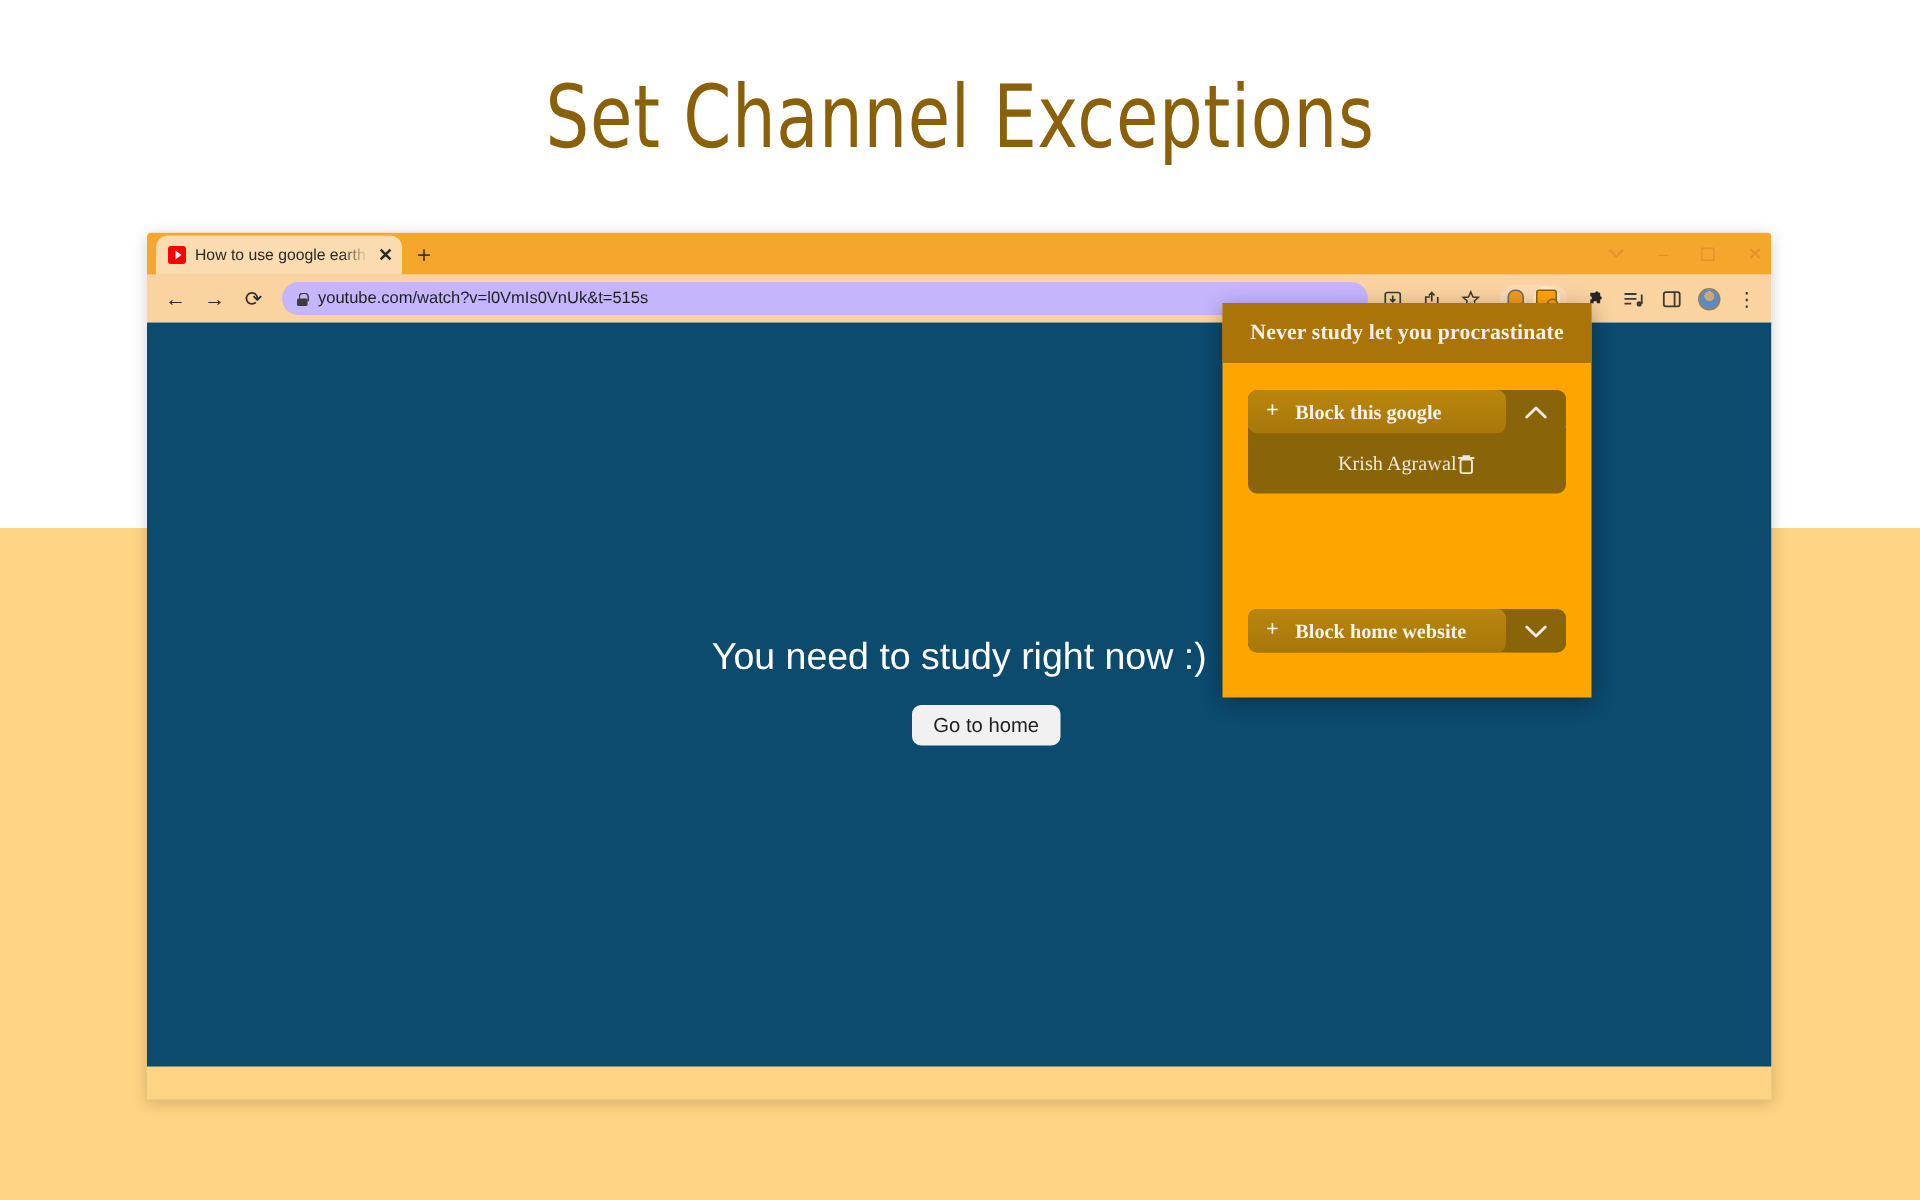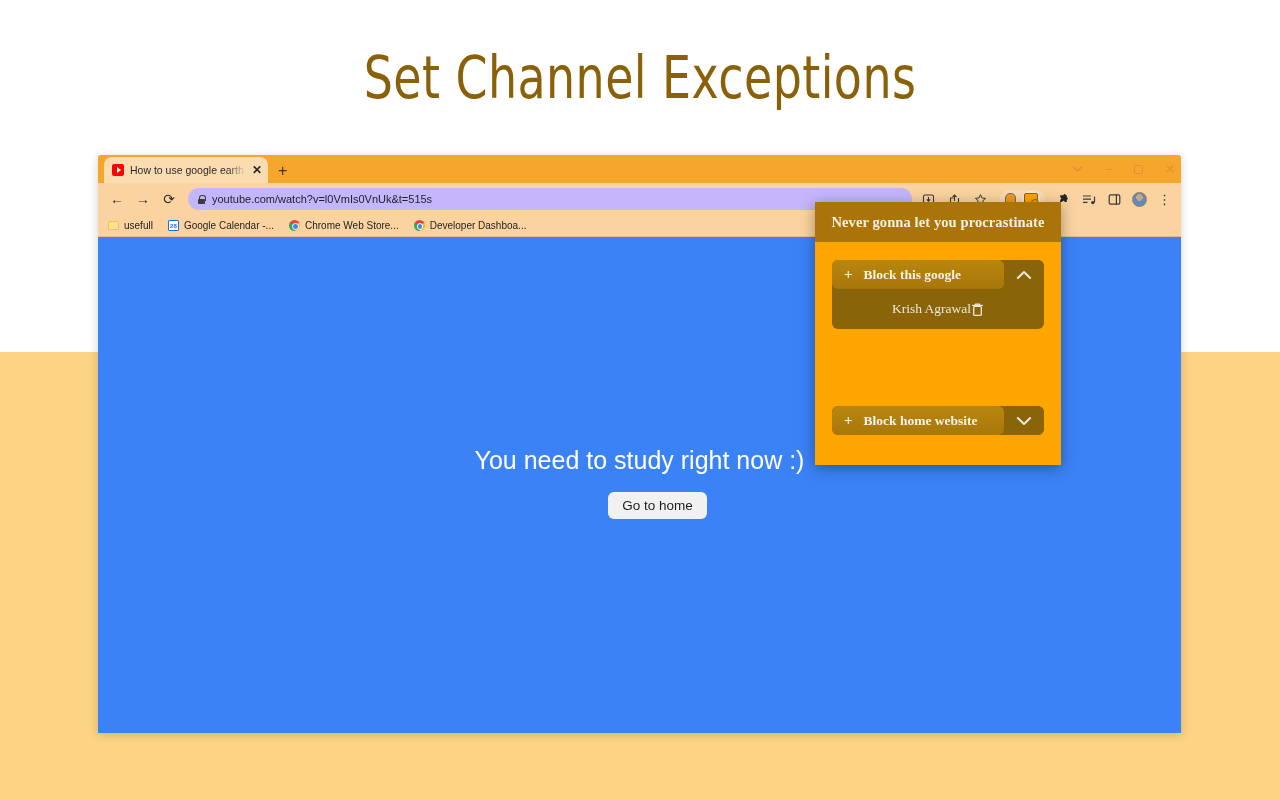--- a/index.html
+++ b/index.html
@@ -185,21 +185,21 @@
   .bm-chrome::after {
     content: ""; position: absolute; left: 50%; top: 50%;
     width: 4.5px; height: 4.5px; margin: -2.25px 0 0 -2.25px;
     background: #4285f4; border: 1px solid #fff; border-radius: 50%;
   }
 
   
   .viewport {
     position: relative;
     height: 496px;
-    background: #3b82f6;
+    background: #0c4a6e;
     display: flex; flex-direction: column;
     align-items: center; justify-content: flex-start;
   }
   .blocked-msg {
     margin-top: 209px;
     font-size: 25px;
     color: #ffffff;
     font-family: "Liberation Sans", sans-serif;
     white-space: nowrap;
   }
@@ -381,49 +381,29 @@
             <rect x="1.2" y="1.8" width="10.6" height="9.4" rx="1.4" fill="none" stroke="#3a3a3a" stroke-width="1.2"></rect>
             <rect x="8.2" y="1.8" width="3.6" height="9.4" fill="#3a3a3a" opacity="0"></rect>
             <path d="M8.4 1.8v9.4" stroke="#3a3a3a" stroke-width="1.2"></path>
           </svg>
       </span>
       <span class="avatar"></span>
       <span class="tb-ico kebab">⋮</span>
     </div>
   </div>
 
-  <div class="bookmarks">
-    <div class="bm">
-      <span class="bm-folder"></span>
-      <span class="bm-label">usefull</span>
-    </div>
-    <div class="bm">
-      <span class="bm-gcal">
-          <span>28</span>
-        </span>
-      <span class="bm-label">Google Calendar -...</span>
-    </div>
-    <div class="bm">
-      <span class="bm-chrome"></span>
-      <span class="bm-label">Chrome Web Store...</span>
-    </div>
-    <div class="bm">
-      <span class="bm-chrome"></span>
-      <span class="bm-label">Developer Dashboa...</span>
-    </div>
-  </div>
 
   <div class="viewport">
     <div class="blocked-msg">You need to study right now :)</div>
     <button class="go-home">Go to home</button>
   </div>
 
   <div class="popup">
     <div class="popup-header">
-      <span class="popup-header-title">Never gonna let you procrastinate</span>
+      <span class="popup-header-title">Never study let you procrastinate</span>
     </div>
 
     <div class="popup-body">
 
       <div class="section">
         <div class="section-head">
           <div class="section-btn">
             <span class="plus">+</span>
             <span>Block this google</span>
           </div>

